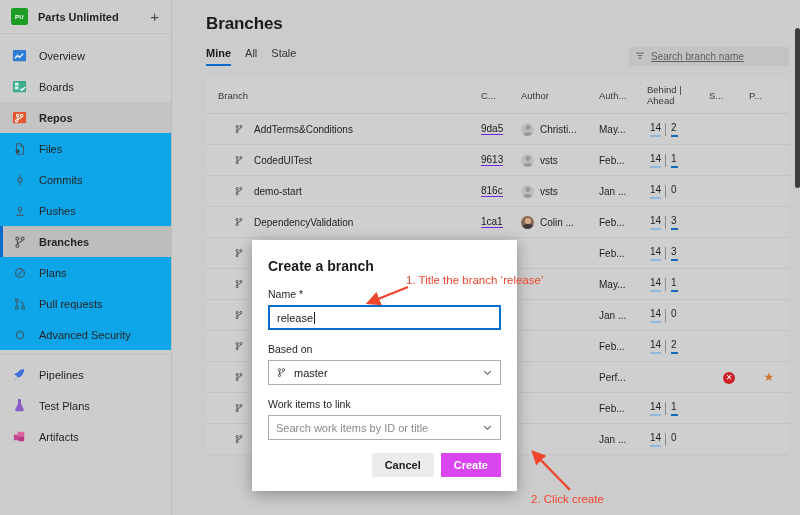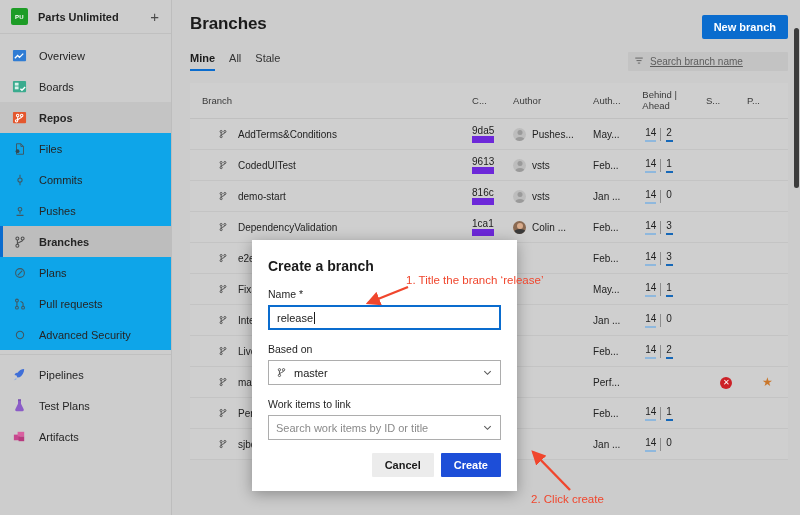--- a/index.html
+++ b/index.html
@@ -3,21 +3,21 @@
 <meta charset="utf-8">
 <style>
   * { box-sizing: border-box; }
   html, body { margin:0; padding:0; }
   body {
     width:800px; height:515px; overflow:hidden;
     font-family:"Liberation Sans", sans-serif;
     background:#c8c8c8; color:#1f1f1f; position:relative;
     -webkit-font-smoothing:antialiased;
   }
-  .app { display:flex; width:800px; height:515px; background:#cccccc; }
+  .app { display:flex; width:800px; height:515px; background:#cccccc;gap:16px; }
 
   
   .sidebar {
     width:172px; height:515px; background:#cdcdcd;
     border-right:1px solid #bdbdbd; flex:0 0 172px; position:relative;
   }
   .proj-header {
     height:34px; display:flex; align-items:center; padding:0 10px 0 11px;
     border-bottom:1px solid #c0c0c0;
   }
@@ -96,21 +96,21 @@
   .c-date   { width:48px; }
   .c-ba     { width:62px; }
   .c-status { width:40px; text-align:center; }
   .c-pr     { width:40px; text-align:center; }
 
   th.c-branch { padding-left:12px !important; }
   .branch-cell { display:flex; align-items:center; }
   .branch-cell .bico { margin-right:10px; display:flex; flex:0 0 10px; }
   .branch-name { white-space:nowrap; overflow:hidden; text-overflow:clip; }
   .commit-link {
-    font-size:10px; color:#1b1b1b; border-bottom:7px solid #6d28d9;
+    font-size:10px; color:#1b1b1b; border-bottom:1px solid #6d28d9;
     cursor:pointer; white-space:nowrap; overflow:hidden; display:inline-block;
     max-width:26px; vertical-align:bottom;
   }
   .author-cell { display:flex; align-items:center; }
   .avatar {
     width:13px; height:13px; border-radius:50%; background:#bdbdbd;
     margin-right:6px; flex:0 0 13px; position:relative; overflow:hidden;
   }
   .avatar.gray::after {
     content:""; position:absolute; left:50%; top:2.5px; width:5px; height:5px;
@@ -183,21 +183,21 @@
   .select .sel-ico { margin-right:7px; display:flex; }
   .select .ph { color:#8a8a8a; }
   .select .chev { margin-left:auto; display:flex; }
   .fld { margin-bottom:13px; }
   .dlg-actions { display:flex; justify-content:flex-end; gap:7px; margin-top:4px; }
   .btn {
     font-size:11px; font-weight:600; padding:6px 13px; border:none; cursor:pointer;
     border-radius:1px; font-family:inherit;
   }
   .btn-cancel { background:#ececec; color:#1b1b1b; }
-  .btn-create { background:#1d4ed8; color:#fff; }
+  .btn-create { background:#d946ef; color:#fff; }
 
   
   .anno {
     position:absolute; color:#f0462d; font-size:11.5px; white-space:nowrap;
     pointer-events:none;
   }
   .anno1 { left:406px; top:274px; }
   .anno2 { left:531px; top:493px; }
   svg.arrow { position:absolute; pointer-events:none; overflow:visible; }
 </style>
@@ -357,21 +357,20 @@
         <span class="lbl">Artifacts</span>
       </div>
 
     </div>
   </div>
 
   <div class="main">
 
     <div class="main-head">
       <div class="page-title">Branches</div>
-      <button class="new-branch-btn">New branch</button>
     </div>
 
     <div class="tabs-row">
       <div class="tabs">
         <div class="tab active">Mine</div>
         <div class="tab">All</div>
         <div class="tab">Stale</div>
       </div>
       <div class="search-box">
         <span class="funnel">
@@ -408,21 +407,21 @@
                       <path d="M5 5.7v4.8M11 5.7c0 2.6-6 2.1-6 4.8" stroke="#4a4a4a" stroke-width="1.4" fill="none"></path>
                     </svg>
                   </span>
                   <span class="branch-name">AddTerms&amp;Conditions</span>
                 </div>
               </td>
               <td class="c-commit"><span class="commit-link">9da5</span></td>
               <td class="c-author">
                 <div class="author-cell">
                   <span class="avatar gray"></span>
-                  <span class="author-name">Pushes...</span>
+                  <span class="author-name">Christi...</span>
                 </div>
               </td>
               <td class="c-date"><span class="date-cell">May...</span></td>
               <td class="c-ba">
                 <div class="ba">
                   <span class="behind">14</span>
                   <span class="divider"></span>
                   <span class="ahead has">2</span>
                 </div>
               </td>

